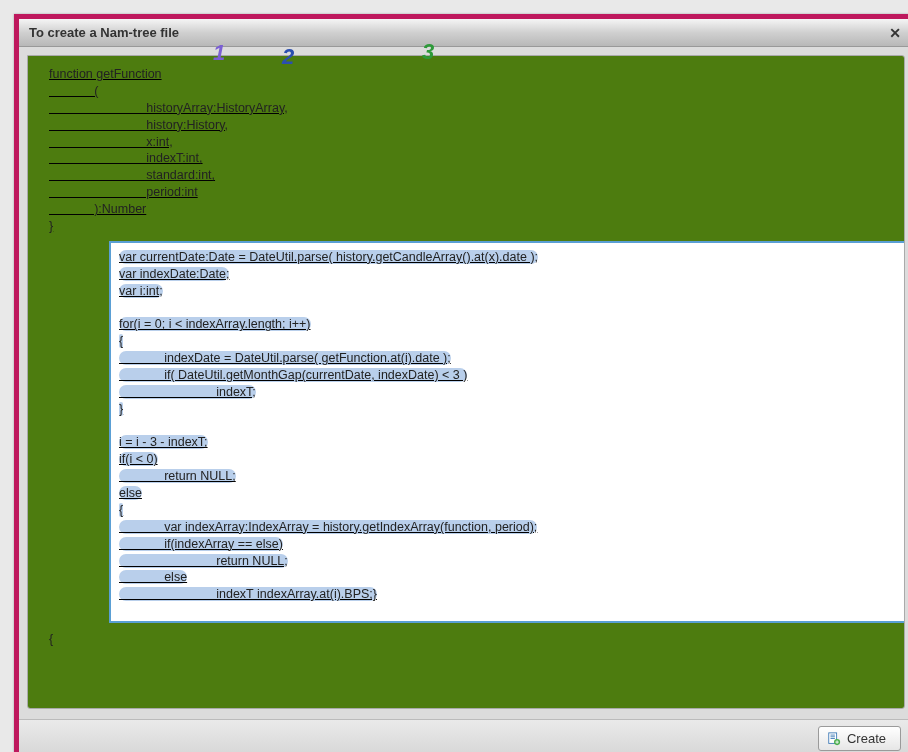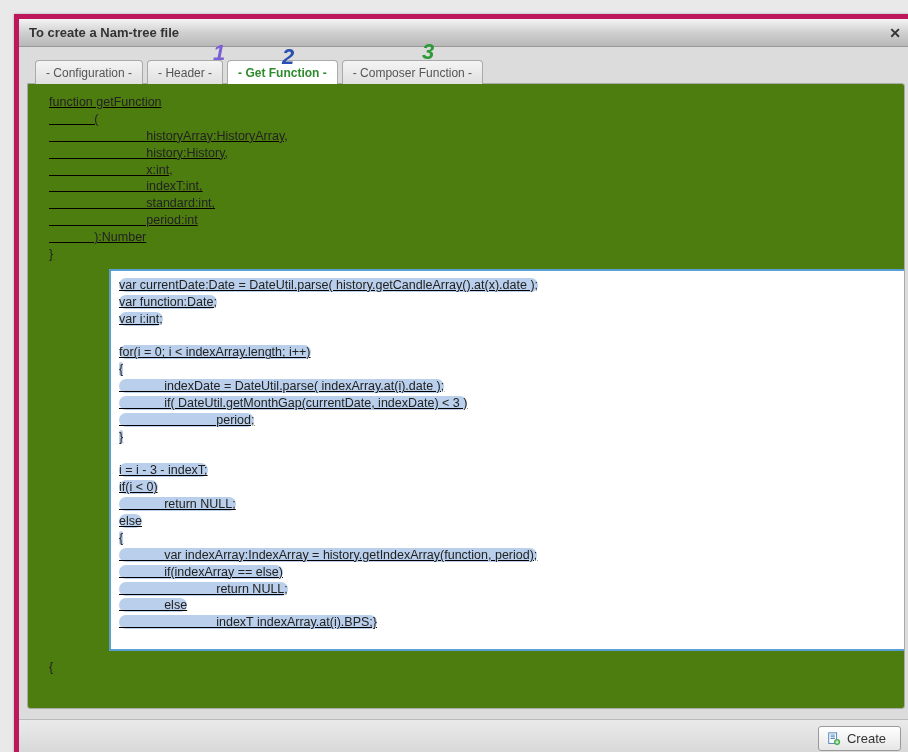--- a/index.html
+++ b/index.html
@@ -153,48 +153,42 @@
   </div>
 
   <div class="body-area">
 
     <div class="annot-layer">
       <span class="annot" style="left:186px; top:-15px; color:#7b5fd4;">1</span>
       <span class="annot" style="left:255px; top:-11px; color:#2b4fb0;">2</span>
       <span class="annot" style="left:395px; top:-16px; color:#2e9a3a;">3</span>
     </div>
 
-    <div class="tabbar">
-      <div class="tab">- Configuration -</div>
-      <div class="tab">- Header -</div>
-      <div class="tab active">- Get Function -</div>
-      <div class="tab">- Composer Function -</div>
-    </div>
 
     <div class="content-panel">
       <div class="code"><span>function getFunction</span>
 <span>             (</span>
 <span>                            historyArray:HistoryArray,</span>
 <span>                            history:History,</span>
 <span>                            x:int,</span>
 <span>                            indexT:int,</span>
 <span>                            standard:int,</span>
 <span>                            period:int</span>
 <span>             ):Number</span>
 <span>}</span></div>
 
       <div class="editor-box code"><span class="hl">var currentDate:Date = DateUtil.parse( history.getCandleArray().at(x).date );</span>
-<span class="hl">var function:Date;</span>
+<span class="hl">var indexDate:Date;</span>
 <span class="hl">var i:int;</span>
 <span></span>
 <span class="hl">for(i = 0; i &lt; indexArray.length; i++)</span>
 <span class="hl">{</span>
-<span class="hl">             indexDate = DateUtil.parse( indexArray.at(i).date );</span>
+<span class="hl">             indexDate = DateUtil.parse( getFunction.at(i).date );</span>
 <span class="hl">             if( DateUtil.getMonthGap(currentDate, indexDate) &lt; 3 )</span>
-<span class="hl">                            period;</span>
+<span class="hl">                            indexT;</span>
 <span class="hl">}</span>
 <span></span>
 <span class="hl">i = i - 3 - indexT;</span>
 <span class="hl">if(i &lt; 0)</span>
 <span class="hl">             return NULL;</span>
 <span class="hl">else</span>
 <span class="hl">{</span>
 <span class="hl">             var indexArray:IndexArray = history.getIndexArray(function, period);</span>
 <span class="hl">             if(indexArray == else)</span>
 <span class="hl">                            return NULL;</span>

